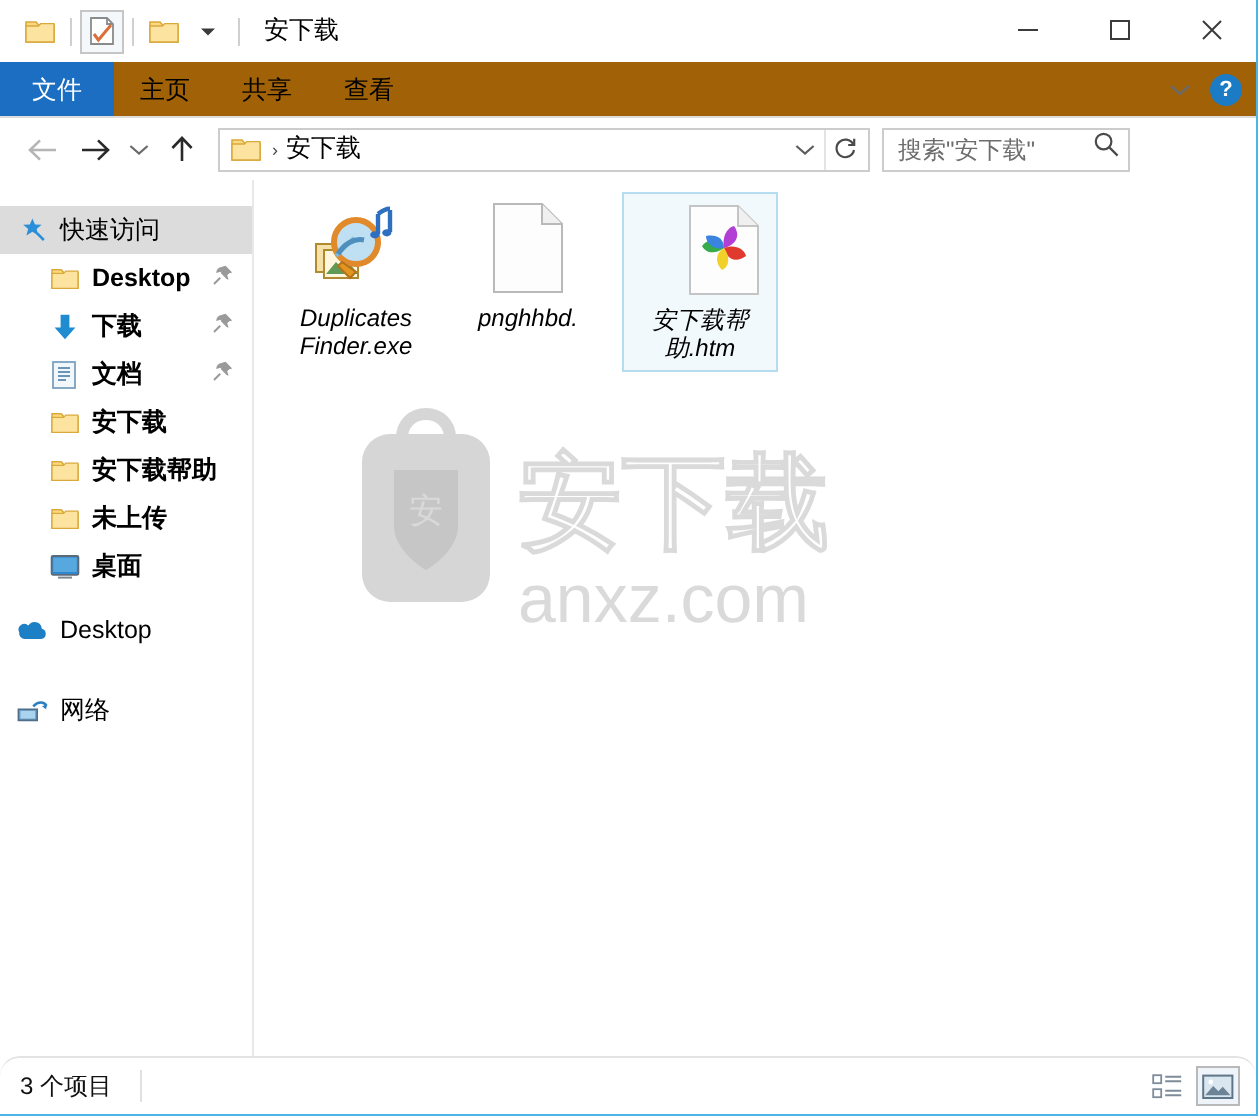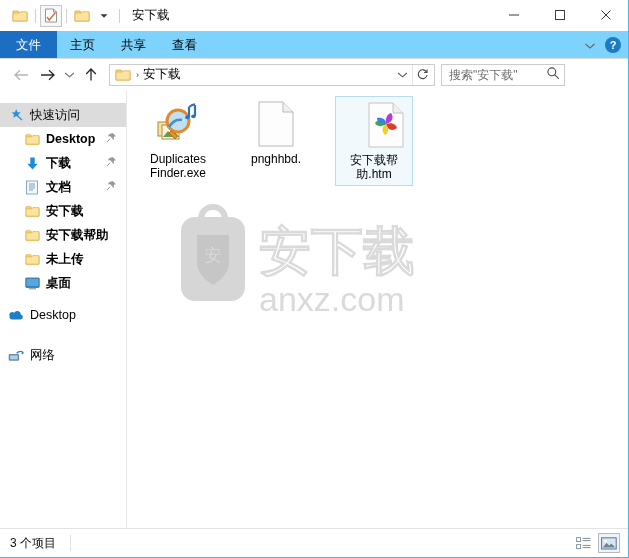--- a/index.html
+++ b/index.html
@@ -42,21 +42,21 @@
     width: 46px; height: 30px;
     display: flex; align-items: center; justify-content: center;
     color: #333; font-size: 12px;
   }
   .winbtn svg { display: block; }
 
   
   #ribbon {
     position: absolute; top: 31px; left: 0;
     width: 629px; height: 28px;
-    background: #7dd3fc;
+    background: #a16207;
     display: flex; align-items: stretch;
   }
   .tab {
     display: flex; align-items: center; justify-content: center;
     font-size: 12.5px; color: #000; padding: 0 13px;
     min-width: 50px;
   }
   .tab.file {
     background: #1b6ec2; color: #ffffff; font-size: 12.5px;
     padding: 0 16px;
@@ -151,21 +151,21 @@
   .gap { height: 8px; }
 
   #content {
     flex: 1; height: 438px;
     background: #ffffff;
     position: relative;
     overflow: hidden;
   }
   #filegrid {
     position: absolute; top: 6px; left: 12px;
-    display: flex; gap: 20px;
+    display: flex; gap: 8px; font-style: italic;
   }
   .fileitem {
     width: 78px;
     padding: 4px 2px 4px 2px;
     display: flex; flex-direction: column; align-items: center;
     text-align: center;
   }
   .fileitem.selected {
     border: 1px solid #b6dcf0; background: #f2f9fd; align-items: flex-end;
   }
@@ -185,21 +185,21 @@
     opacity: 1;
     pointer-events: none;
   }
 
   
   #statusbar {
     position: absolute; bottom: 0; left: 0;
     width: 628px; height: 29px;
     background: #ffffff;
     border-top: 1px solid #e3e3e3;
-    display: flex; align-items: center;
+    display: flex; align-items: center; border-radius: 10px;
   }
   #status-text { font-size: 12px; color: #111; margin-left: 10px; }
   #status-sep { width: 1px; height: 16px; background: #e0e0e0; margin-left: 14px; }
   #viewbtns { position: absolute; right: 8px; top: 4px; display: flex; gap: 4px; }
   .viewbtn {
     width: 22px; height: 20px;
     display: flex; align-items: center; justify-content: center;
   }
   .viewbtn.active { border: 1px solid #b9b9b9; background: #eef4f9; }
 </style>

